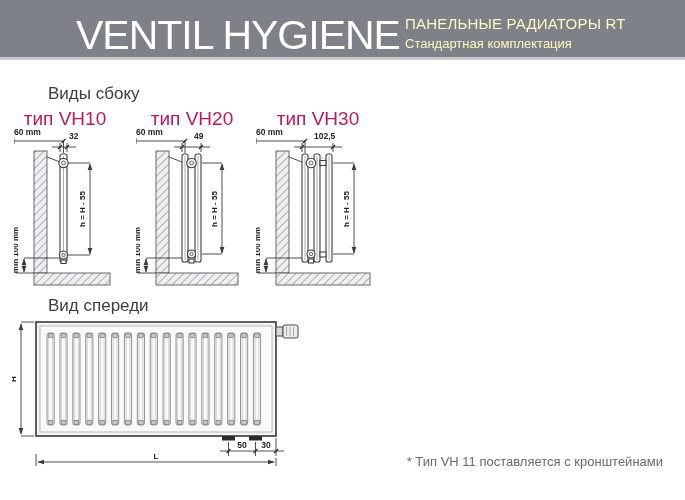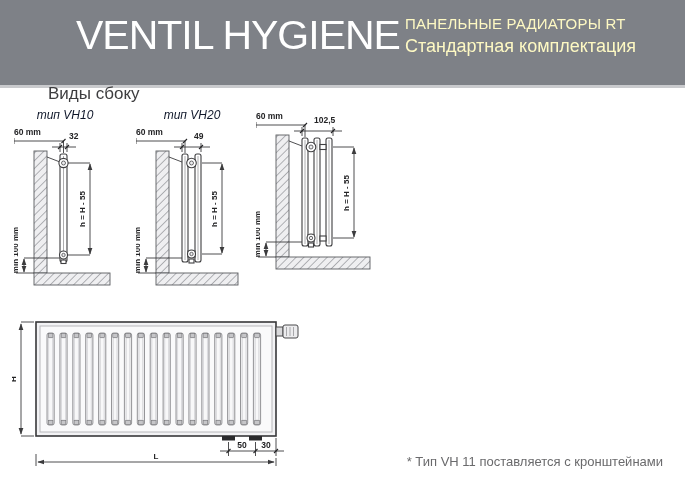--- a/index.html
+++ b/index.html
@@ -1,35 +1,35 @@
 <!DOCTYPE html>
 <html><head>
 <meta charset="utf-8">
 <style>
   * { margin:0; padding:0; box-sizing:border-box; }
   body { font-family:"Liberation Sans", sans-serif; background:#ffffff; }
   .page { position:relative; width:685px; height:500px; background:#ffffff; overflow:hidden; }
 
   
-  .header { position:absolute; top:0; left:0; width:685px; height:88px;
+  .header { position:absolute; top:0; left:0; width:685px; height:60px;
             background:#7e8187; border-bottom:3px solid #c9cacd; }
   .brand { position:absolute; left:76px; top:12px; font-size:41px; font-weight:300;
            letter-spacing:-1px; color:#ffffff; white-space:nowrap; }
   .subtitle { position:absolute; left:405px; top:15px; color:#fef9c3; }
   .subtitle .l1 { font-size:15px; font-weight:500; letter-spacing:0.2px; }
-  .subtitle .l2 { font-size:18px; font-weight:400; margin-top:4px; }
+  .subtitle .l2 { font-size:13px; font-weight:400; margin-top:4px; }
 
   
   .sec-heading { position:absolute; left:25px; font-size:17px; font-weight:500; color:#3d3d3f;margin-left:23px; }
   #h-side { top:84px; }
   #h-front { top:296px; }
 
   
   .fig { position:absolute; top:108px; }
-  .fig .caption { display:block; text-align:center; font-size:12px; color:#0f172a; height:16px;font-style:italic; }
+  .fig .caption { display:block; text-align:center; font-size:19px; color:#be185d; height:16px; }
   .fig svg { display:block; margin-top:2px; }
   #fig-vh10 { left:14px; width:102px; }
   #fig-vh20 { left:136px; width:112px; }
   #fig-vh30 { left:256px; width:124px; }
 
   
   .ln   { stroke:#3b3b3d; stroke-width:0.9; fill:none; }
   .tick { stroke:#232325; stroke-width:1.1; }
   .dimline { stroke:#3b3b3d; stroke-width:0.9; fill:none; }
   .hatch { fill:url(#hatch); stroke:#5a5c60; stroke-width:0.9; }
@@ -156,20 +156,21 @@
       </g>
       <g>
         <path class="ln" d="M10,132 H46 M2,147 H20"></path>
         <line class="dimline" x1="10" y1="133" x2="10" y2="146" marker-start="url(#arr)" marker-end="url(#arr)"></line>
         <text class="dimsm" transform="rotate(-90 4 124)" x="4" y="124" text-anchor="middle">min 100 mm</text>
       </g>
     </svg>
   </figure>
 
   <figure class="fig" id="fig-vh30">
+    <figcaption class="caption">тип VH30</figcaption>
     <svg width="124" height="165" viewBox="0 0 124 165">
       <g>
         <text class="dim" x="0" y="9">60 mm</text>
         <path class="ln" d="M0,12 V18 M0,15 H49 M49,15 V27"></path>
         <line class="tick" x1="47" y1="17" x2="51" y2="13"></line>
       </g>
       <g>
         <path class="ln" d="M46,17 V26 M77,17 V26 M38,21 H86"></path>
         <line class="tick" x1="44" y1="23" x2="48" y2="19"></line>
         <line class="tick" x1="75" y1="23" x2="79" y2="19"></line>
@@ -201,20 +202,21 @@
         <text class="dimsm" transform="rotate(-90 93 83)" x="93" y="83" text-anchor="middle">h = H - 55</text>
       </g>
       <g>
         <path class="ln" d="M10,132 H46 M2,147 H20"></path>
         <line class="dimline" x1="10" y1="133" x2="10" y2="146" marker-start="url(#arr)" marker-end="url(#arr)"></line>
         <text class="dimsm" transform="rotate(-90 4 124)" x="4" y="124" text-anchor="middle">min 100 mm</text>
       </g>
     </svg>
   </figure>
 
+  <div class="sec-heading" id="h-front">Вид спереди</div>
 
   <svg id="front-svg" width="310" height="148" viewBox="0 0 310 148">
     <g>
       <path class="ln" d="M9,4 H22 M9,118 H22"></path>
       <line class="dimline" x1="9" y1="6" x2="9" y2="116" marker-start="url(#arr)" marker-end="url(#arr)"></line>
       <text class="dimsm" transform="rotate(-90 4 61)" x="4" y="61" text-anchor="middle">H</text>
     </g>
     <rect class="bodyOuter" x="24" y="4" width="240" height="114"></rect>
     <rect class="bodyInner" x="28" y="8" width="232" height="106"></rect>
     <g>

